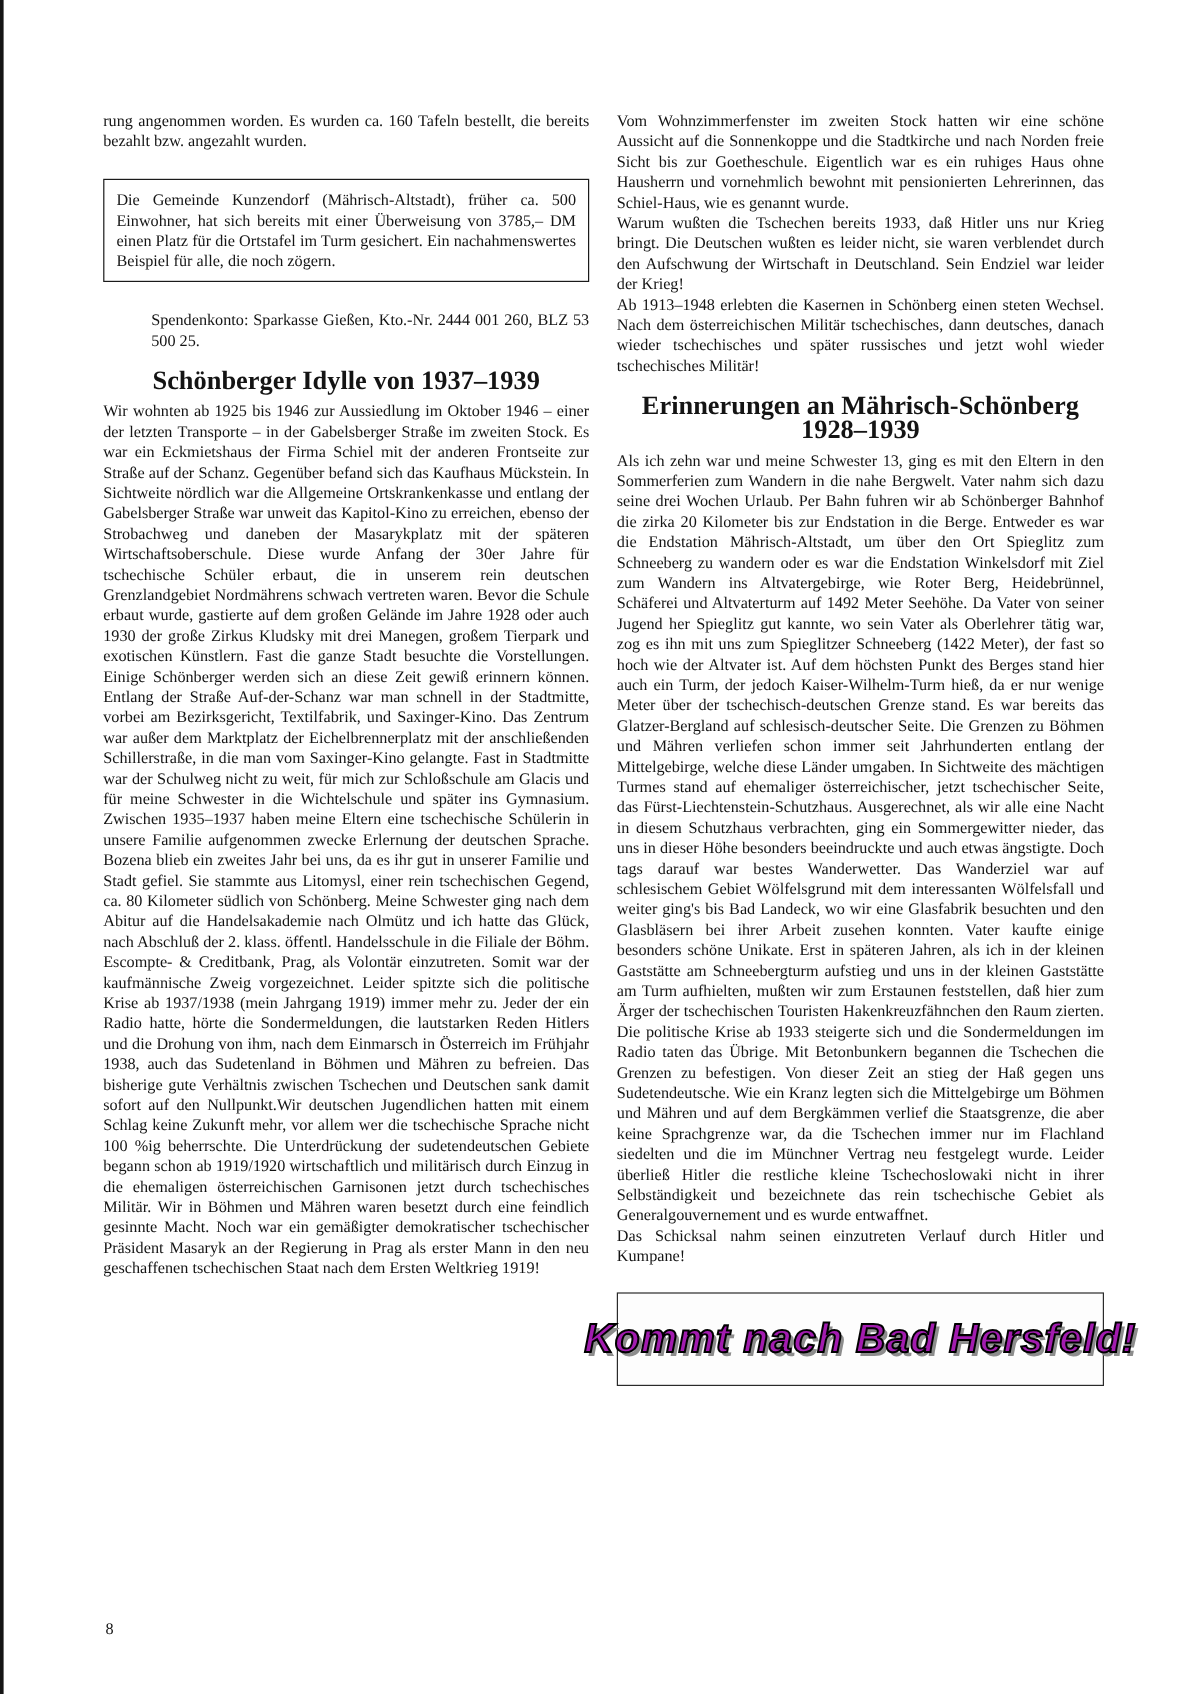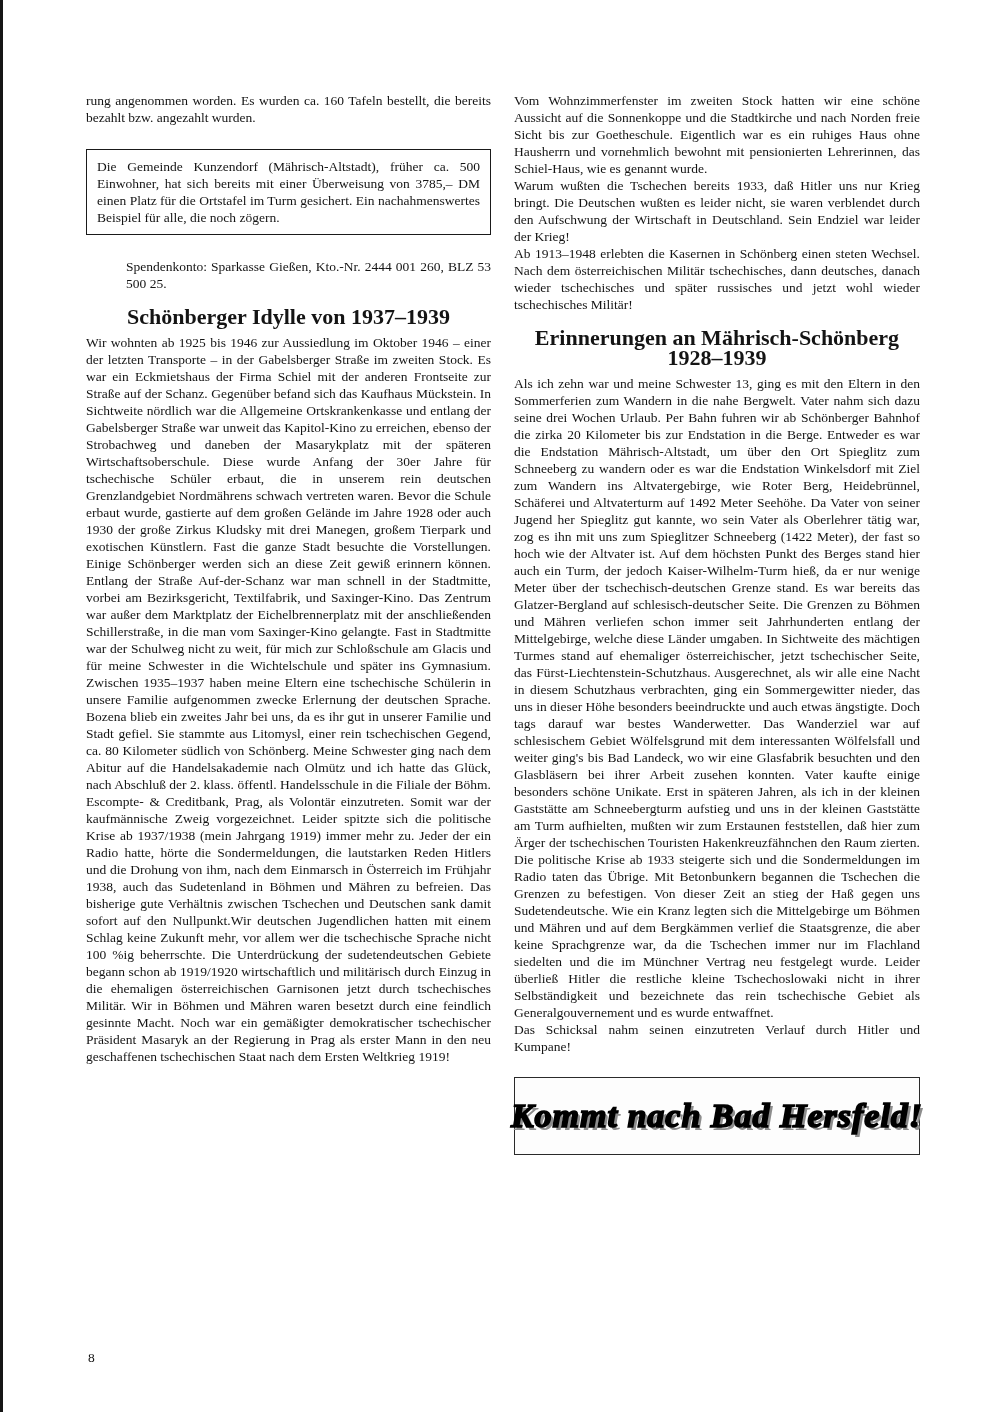--- a/index.html
+++ b/index.html
@@ -48,26 +48,26 @@
   .banner-box {
     border: 1.2px solid #2a2a2a;
     margin-top: 22px;
     height: 78px;
     display: flex;
     align-items: center;
     justify-content: center;
     background: #fdfdfd;
   }
   .banner-text {
-    font-family: Liberation Serif, serif;
+    font-family: Liberation Sans, sans-serif;
     font-weight: bold;
     font-style: italic;
     font-size: 34px;
     letter-spacing: 1px;
-    color: #000000;
+    color: #a21caf;
     -webkit-text-stroke: 1.7px #000000;
     text-shadow: 3px 3px 0 #8d8d8d;
     white-space: nowrap;
   }
   .page-number {
     position: absolute;
     left: 88px;
     bottom: 46px;
     font-size: 13.5px;
   }

